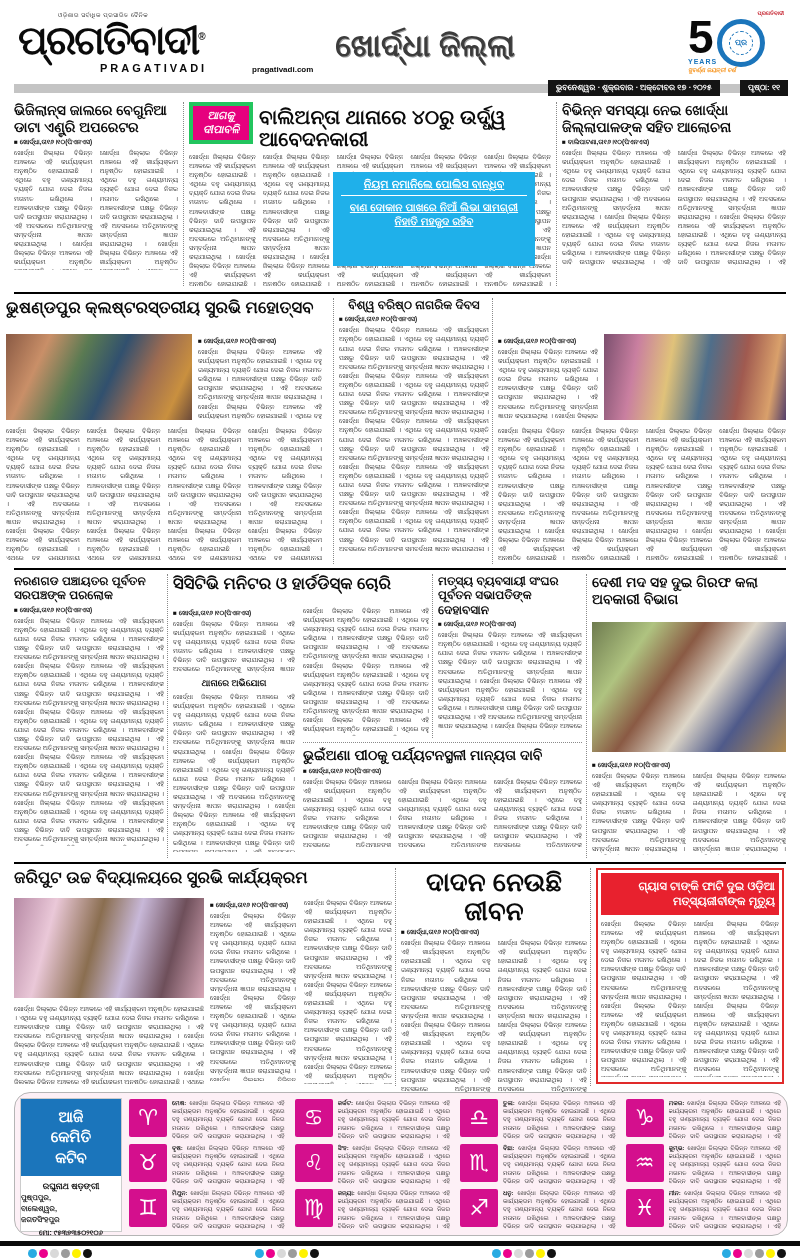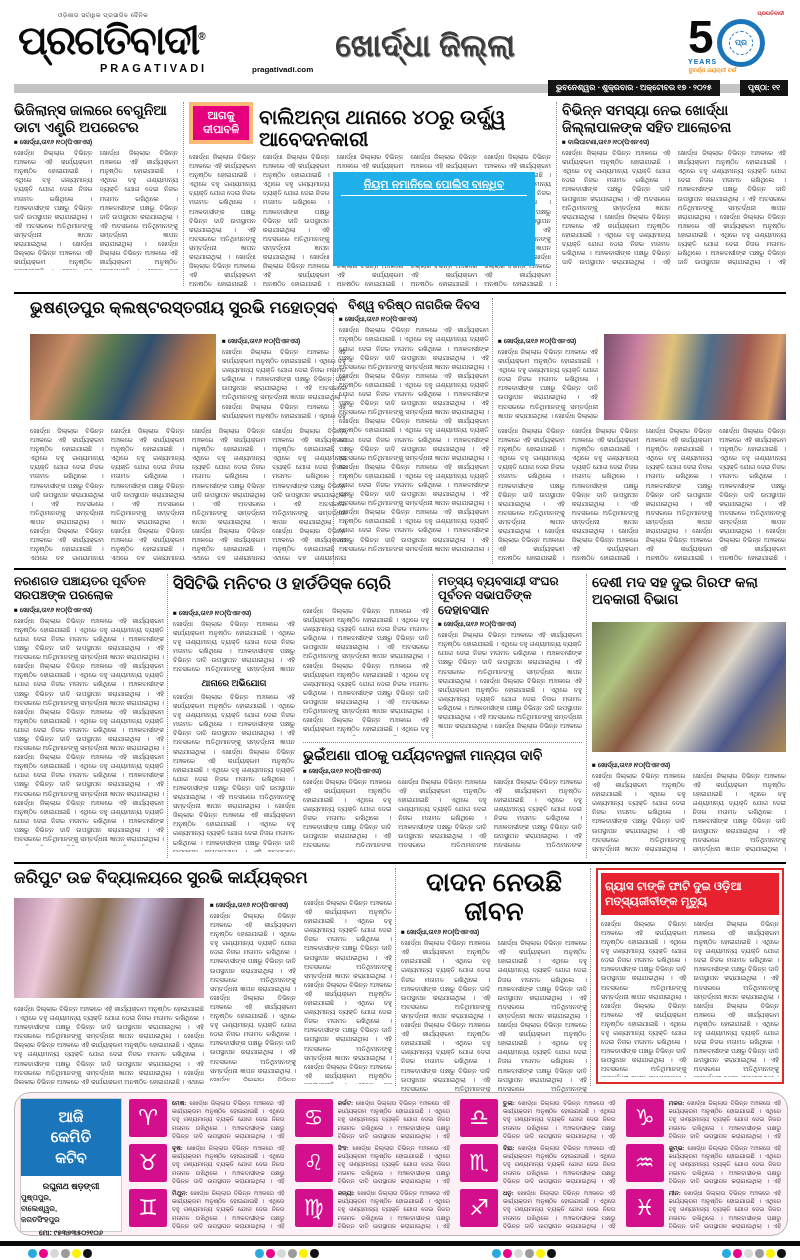--- a/index.html
+++ b/index.html
@@ -32,27 +32,27 @@
   .h-lg{font-size:16.5px;font-weight:900;color:#0a0a0a;line-height:1.15;}
   .h-md{font-size:14px;font-weight:900;color:#0a0a0a;line-height:1.18;}
   .h-sm{font-size:12px;font-weight:900;color:#0a0a0a;line-height:1.2;}
   .h-display{font-size:26px;font-weight:900;color:#0a0a0a;line-height:1.1;text-align:center;}
   .dateline{font-size:6.5px;font-weight:800;color:#111;margin:3px 0 2px 0;}
   .body{font-size:6.5px;line-height:1.4;text-align:justify;color:#1c1c1c;overflow:hidden;word-break:break-word;}
   .cols{display:flex;gap:7px;}
   .col{flex:1;overflow:hidden;}
   .subhead{font-size:9px;font-weight:900;text-align:center;color:#0a0a0a;margin:3px 0;}
   
-  .tagbox-outer{background:#fdba74;padding:4px;}
+  .tagbox-outer{background:#22c55e;padding:4px;font-style:italic;}
   .tagbox-inner{background:#e6007e;color:#fff;font-weight:900;font-size:11px;text-align:center;
                 padding:3px 2px;line-height:1.25;}
   .bluebox{background:#1fb0ea;color:#fff;text-align:center;padding:6px 8px;}
   .bluebox-title{font-size:11px;font-weight:900;border-bottom:1.5px solid #fff;padding-bottom:4px;margin-bottom:4px;}
   .bluebox-line{font-size:10.5px;font-weight:800;line-height:1.35;}
-  .redbox{background:#e8212e;color:#fff;text-align:left;font-size:11.5px;font-weight:900;
+  .redbox{background:#e8212e;color:#fff;text-align:right;font-size:11.5px;font-weight:900;
           line-height:1.3;padding:6px 4px;}
   .red-border{border:2px solid #e02a2a;}
   
   .photo{background:linear-gradient(115deg,#8a5a44,#c98f68 20%,#5a7a52 38%,#31506e 55%,#9c6b52 72%,#c9903f 88%,#6b4a3a);}
   .photo2{background:linear-gradient(100deg,#7b4f6e,#c97fa0 18%,#e0c27a 36%,#4f6e8a 55%,#a05a50 74%,#d9a06b 90%,#54406b);}
   .photo3{background:linear-gradient(125deg,#6e7b4f,#aFC380 22%,#8a5a44 40%,#ddd6c8 58%,#4f5a8a 76%,#b08a50);}
   .photo4{background:linear-gradient(105deg,#b78aa5,#eac8d8 20%,#8a6e50 42%,#c8b8d8 60%,#6e4f5a 80%,#d8a8b8);}
   
   .horo-panel{background:#fdf0f6;border:1px solid #b5b5b5;}
   .horo-head{background:#1b75bb;color:#fff;font-weight:900;font-size:15px;text-align:center;
@@ -126,36 +126,37 @@
     <div class="abs h-xl" style="left:70px;top:4px;width:292px;">ବାଲିଅନ୍ତା ଥାନାରେ ୪୦ରୁ ଉର୍ଦ୍ଧ୍ୱ ଆବେଦନକାରୀ</div>
     <div class="abs cols" style="left:0;top:50px;width:362px;height:134px;">
       <div class="col body">ଖୋର୍ଦ୍ଧା ଜିଲ୍ଲାର ବିଭିନ୍ନ ଅଞ୍ଚଳରେ ଏହି କାର୍ଯ୍ୟକ୍ରମ ଅନୁଷ୍ଠିତ ହୋଇଯାଇଛି । ଏଥିରେ ବହୁ ଗଣ୍ୟମାନ୍ୟ ବ୍ୟକ୍ତି ଯୋଗ ଦେଇ ନିଜର ମତାମତ ରଖିଥିଲେ । ଅଞ୍ଚଳବାସୀଙ୍କ ପକ୍ଷରୁ ବିଭିନ୍ନ ଦାବି ଉପସ୍ଥାପନ କରାଯାଇଥିଲା । ଏହି ଅବସରରେ ଅତିଥିମାନଙ୍କୁ ସମ୍ବର୍ଦ୍ଧନା ଜ୍ଞାପନ କରାଯାଇଥିଲା । ଖୋର୍ଦ୍ଧା ଜିଲ୍ଲାର ବିଭିନ୍ନ ଅଞ୍ଚଳରେ ଏହି କାର୍ଯ୍ୟକ୍ରମ ଅନୁଷ୍ଠିତ ହୋଇଯାଇଛି । ଏଥିରେ ବହୁ ଗଣ୍ୟମାନ୍ୟ ବ୍ୟକ୍ତି ଯୋଗ ଦେଇ ନିଜର ମତାମତ ରଖିଥିଲେ । ଅଞ୍ଚଳବାସୀଙ୍କ ପକ୍ଷରୁ ବିଭିନ୍ନ ଦାବି ଉପସ୍ଥାପନ କରାଯାଇଥିଲା । ଏହି ଅବସରରେ ଅତିଥିମାନଙ୍କୁ ସମ୍ବର୍ଦ୍ଧନା ଜ୍ଞାପନ କରାଯାଇଥିଲା । ଖୋର୍ଦ୍ଧା ଜିଲ୍ଲାର ବିଭିନ୍ନ ଅଞ୍ଚଳରେ ଏହି କାର୍ଯ୍ୟକ୍ରମ ଅନୁଷ୍ଠିତ ହୋଇଯାଇଛି । ଏଥିରେ ବହୁ ଗଣ୍ୟମାନ୍ୟ ବ୍ୟକ୍ତି ଯୋଗ ଦେଇ ନିଜର ମତାମତ ରଖିଥିଲେ । ଅଞ୍ଚଳବାସୀଙ୍କ ପକ୍ଷରୁ ବିଭିନ୍ନ ଦାବି ଉପସ୍ଥାପନ କରାଯାଇଥିଲା । ଏହି ଅବସରରେ ଅତିଥିମାନଙ୍କୁ ସମ୍ବର୍ଦ୍ଧନା ଜ୍ଞାପନ କରାଯାଇଥିଲା । </div>
       <div class="col body">ଖୋର୍ଦ୍ଧା ଜିଲ୍ଲାର ବିଭିନ୍ନ ଅଞ୍ଚଳରେ ଏହି କାର୍ଯ୍ୟକ୍ରମ ଅନୁଷ୍ଠିତ ହୋଇଯାଇଛି । ଏଥିରେ ବହୁ ଗଣ୍ୟମାନ୍ୟ ବ୍ୟକ୍ତି ଯୋଗ ଦେଇ ନିଜର ମତାମତ ରଖିଥିଲେ । ଅଞ୍ଚଳବାସୀଙ୍କ ପକ୍ଷରୁ ବିଭିନ୍ନ ଦାବି ଉପସ୍ଥାପନ କରାଯାଇଥିଲା । ଏହି ଅବସରରେ ଅତିଥିମାନଙ୍କୁ ସମ୍ବର୍ଦ୍ଧନା ଜ୍ଞାପନ କରାଯାଇଥିଲା । ଖୋର୍ଦ୍ଧା ଜିଲ୍ଲାର ବିଭିନ୍ନ ଅଞ୍ଚଳରେ ଏହି କାର୍ଯ୍ୟକ୍ରମ ଅନୁଷ୍ଠିତ ହୋଇଯାଇଛି । ଏଥିରେ ବହୁ ଗଣ୍ୟମାନ୍ୟ ବ୍ୟକ୍ତି ଯୋଗ ଦେଇ ନିଜର ମତାମତ ରଖିଥିଲେ । ଅଞ୍ଚଳବାସୀଙ୍କ ପକ୍ଷରୁ ବିଭିନ୍ନ ଦାବି ଉପସ୍ଥାପନ କରାଯାଇଥିଲା । ଏହି ଅବସରରେ ଅତିଥିମାନଙ୍କୁ ସମ୍ବର୍ଦ୍ଧନା ଜ୍ଞାପନ କରାଯାଇଥିଲା । ଖୋର୍ଦ୍ଧା ଜିଲ୍ଲାର ବିଭିନ୍ନ ଅଞ୍ଚଳରେ ଏହି କାର୍ଯ୍ୟକ୍ରମ ଅନୁଷ୍ଠିତ ହୋଇଯାଇଛି । ଏଥିରେ ବହୁ ଗଣ୍ୟମାନ୍ୟ ବ୍ୟକ୍ତି ଯୋଗ ଦେଇ ନିଜର ମତାମତ ରଖିଥିଲେ । ଅଞ୍ଚଳବାସୀଙ୍କ ପକ୍ଷରୁ ବିଭିନ୍ନ ଦାବି ଉପସ୍ଥାପନ କରାଯାଇଥିଲା । ଏହି ଅବସରରେ ଅତିଥିମାନଙ୍କୁ ସମ୍ବର୍ଦ୍ଧନା ଜ୍ଞାପନ କରାଯାଇଥିଲା । </div>
       <div class="col body">ଖୋର୍ଦ୍ଧା ଜିଲ୍ଲାର ବିଭିନ୍ନ ଅଞ୍ଚଳରେ ଏହି କାର୍ଯ୍ୟକ୍ରମ ଅନୁଷ୍ଠିତ ହୋଇଯାଇଛି । ଏଥିରେ ବହୁ ଗଣ୍ୟମାନ୍ୟ ବ୍ୟକ୍ତି ଯୋଗ ଦେଇ ନିଜର ମତାମତ ରଖିଥିଲେ । ଅଞ୍ଚଳବାସୀଙ୍କ ପକ୍ଷରୁ ବିଭିନ୍ନ ଦାବି ଉପସ୍ଥାପନ କରାଯାଇଥିଲା । ଏହି ଅବସରରେ ଅତିଥିମାନଙ୍କୁ ସମ୍ବର୍ଦ୍ଧନା ଜ୍ଞାପନ କରାଯାଇଥିଲା । ଖୋର୍ଦ୍ଧା ଜିଲ୍ଲାର ବିଭିନ୍ନ ଅଞ୍ଚଳରେ ଏହି କାର୍ଯ୍ୟକ୍ରମ ଅନୁଷ୍ଠିତ ହୋଇଯାଇଛି । ଏଥିରେ ବହୁ ଗଣ୍ୟମାନ୍ୟ ବ୍ୟକ୍ତି ଯୋଗ ଦେଇ ନିଜର ମତାମତ ରଖିଥିଲେ । ଅଞ୍ଚଳବାସୀଙ୍କ ପକ୍ଷରୁ ବିଭିନ୍ନ ଦାବି ଉପସ୍ଥାପନ କରାଯାଇଥିଲା । ଏହି ଅବସରରେ ଅତିଥିମାନଙ୍କୁ ସମ୍ବର୍ଦ୍ଧନା ଜ୍ଞାପନ କରାଯାଇଥିଲା । ଖୋର୍ଦ୍ଧା ଜିଲ୍ଲାର ବିଭିନ୍ନ ଅଞ୍ଚଳରେ ଏହି କାର୍ଯ୍ୟକ୍ରମ ଅନୁଷ୍ଠିତ ହୋଇଯାଇଛି । ଏଥିରେ ବହୁ ଗଣ୍ୟମାନ୍ୟ ବ୍ୟକ୍ତି ଯୋଗ ଦେଇ ନିଜର ମତାମତ ରଖିଥିଲେ । ଅଞ୍ଚଳବାସୀଙ୍କ ପକ୍ଷରୁ ବିଭିନ୍ନ ଦାବି ଉପସ୍ଥାପନ କରାଯାଇଥିଲା । ଏହି ଅବସରରେ ଅତିଥିମାନଙ୍କୁ ସମ୍ବର୍ଦ୍ଧନା ଜ୍ଞାପନ କରାଯାଇଥିଲା । </div>
       <div class="col body">ଖୋର୍ଦ୍ଧା ଜିଲ୍ଲାର ବିଭିନ୍ନ ଅଞ୍ଚଳରେ ଏହି କାର୍ଯ୍ୟକ୍ରମ ଅନୁଷ୍ଠିତ ହୋଇଯାଇଛି । ଏଥିରେ ବହୁ ଗଣ୍ୟମାନ୍ୟ ବ୍ୟକ୍ତି ଯୋଗ ଦେଇ ନିଜର ମତାମତ ରଖିଥିଲେ । ଅଞ୍ଚଳବାସୀଙ୍କ ପକ୍ଷରୁ ବିଭିନ୍ନ ଦାବି ଉପସ୍ଥାପନ କରାଯାଇଥିଲା । ଏହି ଅବସରରେ ଅତିଥିମାନଙ୍କୁ ସମ୍ବର୍ଦ୍ଧନା ଜ୍ଞାପନ କରାଯାଇଥିଲା । ଖୋର୍ଦ୍ଧା ଜିଲ୍ଲାର ବିଭିନ୍ନ ଅଞ୍ଚଳରେ ଏହି କାର୍ଯ୍ୟକ୍ରମ ଅନୁଷ୍ଠିତ ହୋଇଯାଇଛି । ଏଥିରେ ବହୁ ଗଣ୍ୟମାନ୍ୟ ବ୍ୟକ୍ତି ଯୋଗ ଦେଇ ନିଜର ମତାମତ ରଖିଥିଲେ । ଅଞ୍ଚଳବାସୀଙ୍କ ପକ୍ଷରୁ ବିଭିନ୍ନ ଦାବି ଉପସ୍ଥାପନ କରାଯାଇଥିଲା । ଏହି ଅବସରରେ ଅତିଥିମାନଙ୍କୁ ସମ୍ବର୍ଦ୍ଧନା ଜ୍ଞାପନ କରାଯାଇଥିଲା । ଖୋର୍ଦ୍ଧା ଜିଲ୍ଲାର ବିଭିନ୍ନ ଅଞ୍ଚଳରେ ଏହି କାର୍ଯ୍ୟକ୍ରମ ଅନୁଷ୍ଠିତ ହୋଇଯାଇଛି । ଏଥିରେ ବହୁ ଗଣ୍ୟମାନ୍ୟ ବ୍ୟକ୍ତି ଯୋଗ ଦେଇ ନିଜର ମତାମତ ରଖିଥିଲେ । ଅଞ୍ଚଳବାସୀଙ୍କ ପକ୍ଷରୁ ବିଭିନ୍ନ ଦାବି ଉପସ୍ଥାପନ କରାଯାଇଥିଲା । ଏହି ଅବସରରେ ଅତିଥିମାନଙ୍କୁ ସମ୍ବର୍ଦ୍ଧନା ଜ୍ଞାପନ କରାଯାଇଥିଲା । </div>
       <div class="col body">ଖୋର୍ଦ୍ଧା ଜିଲ୍ଲାର ବିଭିନ୍ନ ଅଞ୍ଚଳରେ ଏହି କାର୍ଯ୍ୟକ୍ରମ ଅନୁଷ୍ଠିତ ହୋଇଯାଇଛି । ଏଥିରେ ବହୁ ଗଣ୍ୟମାନ୍ୟ ବ୍ୟକ୍ତି ଯୋଗ ଦେଇ ନିଜର ମତାମତ ରଖିଥିଲେ । ଅଞ୍ଚଳବାସୀଙ୍କ ପକ୍ଷରୁ ବିଭିନ୍ନ ଦାବି ଉପସ୍ଥାପନ କରାଯାଇଥିଲା । ଏହି ଅବସରରେ ଅତିଥିମାନଙ୍କୁ ସମ୍ବର୍ଦ୍ଧନା ଜ୍ଞାପନ କରାଯାଇଥିଲା । ଖୋର୍ଦ୍ଧା ଜିଲ୍ଲାର ବିଭିନ୍ନ ଅଞ୍ଚଳରେ ଏହି କାର୍ଯ୍ୟକ୍ରମ ଅନୁଷ୍ଠିତ ହୋଇଯାଇଛି । ଏଥିରେ ବହୁ ଗଣ୍ୟମାନ୍ୟ ବ୍ୟକ୍ତି ଯୋଗ ଦେଇ ନିଜର ମତାମତ ରଖିଥିଲେ । ଅଞ୍ଚଳବାସୀଙ୍କ ପକ୍ଷରୁ ବିଭିନ୍ନ ଦାବି ଉପସ୍ଥାପନ କରାଯାଇଥିଲା । ଏହି ଅବସରରେ ଅତିଥିମାନଙ୍କୁ ସମ୍ବର୍ଦ୍ଧନା ଜ୍ଞାପନ କରାଯାଇଥିଲା । ଖୋର୍ଦ୍ଧା ଜିଲ୍ଲାର ବିଭିନ୍ନ ଅଞ୍ଚଳରେ ଏହି କାର୍ଯ୍ୟକ୍ରମ ଅନୁଷ୍ଠିତ ହୋଇଯାଇଛି । ଏଥିରେ ବହୁ ଗଣ୍ୟମାନ୍ୟ ବ୍ୟକ୍ତି ଯୋଗ ଦେଇ ନିଜର ମତାମତ ରଖିଥିଲେ । ଅଞ୍ଚଳବାସୀଙ୍କ ପକ୍ଷରୁ ବିଭିନ୍ନ ଦାବି ଉପସ୍ଥାପନ କରାଯାଇଥିଲା । ଏହି ଅବସରରେ ଅତିଥିମାନଙ୍କୁ ସମ୍ବର୍ଦ୍ଧନା ଜ୍ଞାପନ କରାଯାଇଥିଲା । </div>
     </div>
     <div class="abs bluebox" style="left:144px;top:70px;width:186px;height:82px;text-decoration:underline;">
       <div class="bluebox-title">ନିୟମ ନମାନିଲେ ପୋଲିସ ବାନ୍ଧିବ</div>
+      <div class="bluebox-line">ବାଣ ଦୋକାନ ପାଖରେ ନିଆଁ ଲିଭା ସାମଗ୍ରୀ ନିହାତି ମହଜୁଦ ରହିବ</div>
     </div>
   </div>
   <div class="abs vdiv" style="left:556px;top:102px;height:184px;"></div>
 
   <div class="abs" style="left:562px;top:102px;width:224px;height:184px;">
     <div class="h-md">ବିଭିନ୍ନ ସମସ୍ୟା ନେଇ ଖୋର୍ଦ୍ଧା ଜିଲ୍ଲାପାଳଙ୍କ ସହିତ ଆଲୋଚନା</div>
     <div class="dateline">■ ବାଲିପାଟଣା,ତା୧୬।୧୦(ପିଏନଏସ)</div>
     <div class="cols" style="height:118px;">
       <div class="col body">ଖୋର୍ଦ୍ଧା ଜିଲ୍ଲାର ବିଭିନ୍ନ ଅଞ୍ଚଳରେ ଏହି କାର୍ଯ୍ୟକ୍ରମ ଅନୁଷ୍ଠିତ ହୋଇଯାଇଛି । ଏଥିରେ ବହୁ ଗଣ୍ୟମାନ୍ୟ ବ୍ୟକ୍ତି ଯୋଗ ଦେଇ ନିଜର ମତାମତ ରଖିଥିଲେ । ଅଞ୍ଚଳବାସୀଙ୍କ ପକ୍ଷରୁ ବିଭିନ୍ନ ଦାବି ଉପସ୍ଥାପନ କରାଯାଇଥିଲା । ଏହି ଅବସରରେ ଅତିଥିମାନଙ୍କୁ ସମ୍ବର୍ଦ୍ଧନା ଜ୍ଞାପନ କରାଯାଇଥିଲା । ଖୋର୍ଦ୍ଧା ଜିଲ୍ଲାର ବିଭିନ୍ନ ଅଞ୍ଚଳରେ ଏହି କାର୍ଯ୍ୟକ୍ରମ ଅନୁଷ୍ଠିତ ହୋଇଯାଇଛି । ଏଥିରେ ବହୁ ଗଣ୍ୟମାନ୍ୟ ବ୍ୟକ୍ତି ଯୋଗ ଦେଇ ନିଜର ମତାମତ ରଖିଥିଲେ । ଅଞ୍ଚଳବାସୀଙ୍କ ପକ୍ଷରୁ ବିଭିନ୍ନ ଦାବି ଉପସ୍ଥାପନ କରାଯାଇଥିଲା । ଏହି ଅବସରରେ ଅତିଥିମାନଙ୍କୁ ସମ୍ବର୍ଦ୍ଧନା ଜ୍ଞାପନ କରାଯାଇଥିଲା । ଖୋର୍ଦ୍ଧା ଜିଲ୍ଲାର ବିଭିନ୍ନ ଅଞ୍ଚଳରେ ଏହି କାର୍ଯ୍ୟକ୍ରମ ଅନୁଷ୍ଠିତ ହୋଇଯାଇଛି । ଏଥିରେ ବହୁ ଗଣ୍ୟମାନ୍ୟ ବ୍ୟକ୍ତି ଯୋଗ ଦେଇ ନିଜର ମତାମତ ରଖିଥିଲେ । ଅଞ୍ଚଳବାସୀଙ୍କ ପକ୍ଷରୁ ବିଭିନ୍ନ ଦାବି ଉପସ୍ଥାପନ କରାଯାଇଥିଲା । ଏହି ଅବସରରେ ଅତିଥିମାନଙ୍କୁ ସମ୍ବର୍ଦ୍ଧନା ଜ୍ଞାପନ କରାଯାଇଥିଲା । </div>
       <div class="col body">ଖୋର୍ଦ୍ଧା ଜିଲ୍ଲାର ବିଭିନ୍ନ ଅଞ୍ଚଳରେ ଏହି କାର୍ଯ୍ୟକ୍ରମ ଅନୁଷ୍ଠିତ ହୋଇଯାଇଛି । ଏଥିରେ ବହୁ ଗଣ୍ୟମାନ୍ୟ ବ୍ୟକ୍ତି ଯୋଗ ଦେଇ ନିଜର ମତାମତ ରଖିଥିଲେ । ଅଞ୍ଚଳବାସୀଙ୍କ ପକ୍ଷରୁ ବିଭିନ୍ନ ଦାବି ଉପସ୍ଥାପନ କରାଯାଇଥିଲା । ଏହି ଅବସରରେ ଅତିଥିମାନଙ୍କୁ ସମ୍ବର୍ଦ୍ଧନା ଜ୍ଞାପନ କରାଯାଇଥିଲା । ଖୋର୍ଦ୍ଧା ଜିଲ୍ଲାର ବିଭିନ୍ନ ଅଞ୍ଚଳରେ ଏହି କାର୍ଯ୍ୟକ୍ରମ ଅନୁଷ୍ଠିତ ହୋଇଯାଇଛି । ଏଥିରେ ବହୁ ଗଣ୍ୟମାନ୍ୟ ବ୍ୟକ୍ତି ଯୋଗ ଦେଇ ନିଜର ମତାମତ ରଖିଥିଲେ । ଅଞ୍ଚଳବାସୀଙ୍କ ପକ୍ଷରୁ ବିଭିନ୍ନ ଦାବି ଉପସ୍ଥାପନ କରାଯାଇଥିଲା । ଏହି ଅବସରରେ ଅତିଥିମାନଙ୍କୁ ସମ୍ବର୍ଦ୍ଧନା ଜ୍ଞାପନ କରାଯାଇଥିଲା । ଖୋର୍ଦ୍ଧା ଜିଲ୍ଲାର ବିଭିନ୍ନ ଅଞ୍ଚଳରେ ଏହି କାର୍ଯ୍ୟକ୍ରମ ଅନୁଷ୍ଠିତ ହୋଇଯାଇଛି । ଏଥିରେ ବହୁ ଗଣ୍ୟମାନ୍ୟ ବ୍ୟକ୍ତି ଯୋଗ ଦେଇ ନିଜର ମତାମତ ରଖିଥିଲେ । ଅଞ୍ଚଳବାସୀଙ୍କ ପକ୍ଷରୁ ବିଭିନ୍ନ ଦାବି ଉପସ୍ଥାପନ କରାଯାଇଥିଲା । ଏହି ଅବସରରେ ଅତିଥିମାନଙ୍କୁ ସମ୍ବର୍ଦ୍ଧନା ଜ୍ଞାପନ କରାଯାଇଥିଲା । </div>
     </div>
   </div>
 
   <div class="abs hrule" style="left:14px;top:292px;width:772px;"></div>
 
-  <div class="abs" style="left:30px;top:298px;width:316px;height:266px;">
+  <div class="abs" style="left:6px;top:298px;width:316px;height:266px;">
     <div class="h-lg">ଭୁଷଣ୍ଡପୁର କ୍ଲଷ୍ଟରସ୍ତରୀୟ ସୁରଭି ମହୋତ୍ସବ</div>
     <div class="abs photo" style="left:0;top:36px;width:186px;height:86px;"></div>
     <div class="abs" style="left:192px;top:36px;width:124px;height:86px;">
       <div class="dateline">■ ଖୋର୍ଦ୍ଧା,ତା୧୬।୧୦(ପିଏନଏସ)</div>
       <div class="body" style="height:72px;">ଖୋର୍ଦ୍ଧା ଜିଲ୍ଲାର ବିଭିନ୍ନ ଅଞ୍ଚଳରେ ଏହି କାର୍ଯ୍ୟକ୍ରମ ଅନୁଷ୍ଠିତ ହୋଇଯାଇଛି । ଏଥିରେ ବହୁ ଗଣ୍ୟମାନ୍ୟ ବ୍ୟକ୍ତି ଯୋଗ ଦେଇ ନିଜର ମତାମତ ରଖିଥିଲେ । ଅଞ୍ଚଳବାସୀଙ୍କ ପକ୍ଷରୁ ବିଭିନ୍ନ ଦାବି ଉପସ୍ଥାପନ କରାଯାଇଥିଲା । ଏହି ଅବସରରେ ଅତିଥିମାନଙ୍କୁ ସମ୍ବର୍ଦ୍ଧନା ଜ୍ଞାପନ କରାଯାଇଥିଲା । ଖୋର୍ଦ୍ଧା ଜିଲ୍ଲାର ବିଭିନ୍ନ ଅଞ୍ଚଳରେ ଏହି କାର୍ଯ୍ୟକ୍ରମ ଅନୁଷ୍ଠିତ ହୋଇଯାଇଛି । ଏଥିରେ ବହୁ ଗଣ୍ୟମାନ୍ୟ ବ୍ୟକ୍ତି ଯୋଗ ଦେଇ ନିଜର ମତାମତ ରଖିଥିଲେ । ଅଞ୍ଚଳବାସୀଙ୍କ ପକ୍ଷରୁ ବିଭିନ୍ନ ଦାବି ଉପସ୍ଥାପନ କରାଯାଇଥିଲା । ଏହି ଅବସରରେ ଅତିଥିମାନଙ୍କୁ ସମ୍ବର୍ଦ୍ଧନା ଜ୍ଞାପନ କରାଯାଇଥିଲା । </div>
     </div>
     <div class="abs cols" style="left:0;top:128px;width:316px;height:134px;">
       <div class="col body">ଖୋର୍ଦ୍ଧା ଜିଲ୍ଲାର ବିଭିନ୍ନ ଅଞ୍ଚଳରେ ଏହି କାର୍ଯ୍ୟକ୍ରମ ଅନୁଷ୍ଠିତ ହୋଇଯାଇଛି । ଏଥିରେ ବହୁ ଗଣ୍ୟମାନ୍ୟ ବ୍ୟକ୍ତି ଯୋଗ ଦେଇ ନିଜର ମତାମତ ରଖିଥିଲେ । ଅଞ୍ଚଳବାସୀଙ୍କ ପକ୍ଷରୁ ବିଭିନ୍ନ ଦାବି ଉପସ୍ଥାପନ କରାଯାଇଥିଲା । ଏହି ଅବସରରେ ଅତିଥିମାନଙ୍କୁ ସମ୍ବର୍ଦ୍ଧନା ଜ୍ଞାପନ କରାଯାଇଥିଲା । ଖୋର୍ଦ୍ଧା ଜିଲ୍ଲାର ବିଭିନ୍ନ ଅଞ୍ଚଳରେ ଏହି କାର୍ଯ୍ୟକ୍ରମ ଅନୁଷ୍ଠିତ ହୋଇଯାଇଛି । ଏଥିରେ ବହୁ ଗଣ୍ୟମାନ୍ୟ ବ୍ୟକ୍ତି ଯୋଗ ଦେଇ ନିଜର ମତାମତ ରଖିଥିଲେ । ଅଞ୍ଚଳବାସୀଙ୍କ ପକ୍ଷରୁ ବିଭିନ୍ନ ଦାବି ଉପସ୍ଥାପନ କରାଯାଇଥିଲା । ଏହି ଅବସରରେ ଅତିଥିମାନଙ୍କୁ ସମ୍ବର୍ଦ୍ଧନା ଜ୍ଞାପନ କରାଯାଇଥିଲା । ଖୋର୍ଦ୍ଧା ଜିଲ୍ଲାର ବିଭିନ୍ନ ଅଞ୍ଚଳରେ ଏହି କାର୍ଯ୍ୟକ୍ରମ ଅନୁଷ୍ଠିତ ହୋଇଯାଇଛି । ଏଥିରେ ବହୁ ଗଣ୍ୟମାନ୍ୟ ବ୍ୟକ୍ତି ଯୋଗ ଦେଇ ନିଜର ମତାମତ ରଖିଥିଲେ । ଅଞ୍ଚଳବାସୀଙ୍କ ପକ୍ଷରୁ ବିଭିନ୍ନ ଦାବି ଉପସ୍ଥାପନ କରାଯାଇଥିଲା । ଏହି ଅବସରରେ ଅତିଥିମାନଙ୍କୁ ସମ୍ବର୍ଦ୍ଧନା ଜ୍ଞାପନ କରାଯାଇଥିଲା । </div>
       <div class="col body">ଖୋର୍ଦ୍ଧା ଜିଲ୍ଲାର ବିଭିନ୍ନ ଅଞ୍ଚଳରେ ଏହି କାର୍ଯ୍ୟକ୍ରମ ଅନୁଷ୍ଠିତ ହୋଇଯାଇଛି । ଏଥିରେ ବହୁ ଗଣ୍ୟମାନ୍ୟ ବ୍ୟକ୍ତି ଯୋଗ ଦେଇ ନିଜର ମତାମତ ରଖିଥିଲେ । ଅଞ୍ଚଳବାସୀଙ୍କ ପକ୍ଷରୁ ବିଭିନ୍ନ ଦାବି ଉପସ୍ଥାପନ କରାଯାଇଥିଲା । ଏହି ଅବସରରେ ଅତିଥିମାନଙ୍କୁ ସମ୍ବର୍ଦ୍ଧନା ଜ୍ଞାପନ କରାଯାଇଥିଲା । ଖୋର୍ଦ୍ଧା ଜିଲ୍ଲାର ବିଭିନ୍ନ ଅଞ୍ଚଳରେ ଏହି କାର୍ଯ୍ୟକ୍ରମ ଅନୁଷ୍ଠିତ ହୋଇଯାଇଛି । ଏଥିରେ ବହୁ ଗଣ୍ୟମାନ୍ୟ ବ୍ୟକ୍ତି ଯୋଗ ଦେଇ ନିଜର ମତାମତ ରଖିଥିଲେ । ଅଞ୍ଚଳବାସୀଙ୍କ ପକ୍ଷରୁ ବିଭିନ୍ନ ଦାବି ଉପସ୍ଥାପନ କରାଯାଇଥିଲା । ଏହି ଅବସରରେ ଅତିଥିମାନଙ୍କୁ ସମ୍ବର୍ଦ୍ଧନା ଜ୍ଞାପନ କରାଯାଇଥିଲା । ଖୋର୍ଦ୍ଧା ଜିଲ୍ଲାର ବିଭିନ୍ନ ଅଞ୍ଚଳରେ ଏହି କାର୍ଯ୍ୟକ୍ରମ ଅନୁଷ୍ଠିତ ହୋଇଯାଇଛି । ଏଥିରେ ବହୁ ଗଣ୍ୟମାନ୍ୟ ବ୍ୟକ୍ତି ଯୋଗ ଦେଇ ନିଜର ମତାମତ ରଖିଥିଲେ । ଅଞ୍ଚଳବାସୀଙ୍କ ପକ୍ଷରୁ ବିଭିନ୍ନ ଦାବି ଉପସ୍ଥାପନ କରାଯାଇଥିଲା । ଏହି ଅବସରରେ ଅତିଥିମାନଙ୍କୁ ସମ୍ବର୍ଦ୍ଧନା ଜ୍ଞାପନ କରାଯାଇଥିଲା । </div>
       <div class="col body">ଖୋର୍ଦ୍ଧା ଜିଲ୍ଲାର ବିଭିନ୍ନ ଅଞ୍ଚଳରେ ଏହି କାର୍ଯ୍ୟକ୍ରମ ଅନୁଷ୍ଠିତ ହୋଇଯାଇଛି । ଏଥିରେ ବହୁ ଗଣ୍ୟମାନ୍ୟ ବ୍ୟକ୍ତି ଯୋଗ ଦେଇ ନିଜର ମତାମତ ରଖିଥିଲେ । ଅଞ୍ଚଳବାସୀଙ୍କ ପକ୍ଷରୁ ବିଭିନ୍ନ ଦାବି ଉପସ୍ଥାପନ କରାଯାଇଥିଲା । ଏହି ଅବସରରେ ଅତିଥିମାନଙ୍କୁ ସମ୍ବର୍ଦ୍ଧନା ଜ୍ଞାପନ କରାଯାଇଥିଲା । ଖୋର୍ଦ୍ଧା ଜିଲ୍ଲାର ବିଭିନ୍ନ ଅଞ୍ଚଳରେ ଏହି କାର୍ଯ୍ୟକ୍ରମ ଅନୁଷ୍ଠିତ ହୋଇଯାଇଛି । ଏଥିରେ ବହୁ ଗଣ୍ୟମାନ୍ୟ ବ୍ୟକ୍ତି ଯୋଗ ଦେଇ ନିଜର ମତାମତ ରଖିଥିଲେ । ଅଞ୍ଚଳବାସୀଙ୍କ ପକ୍ଷରୁ ବିଭିନ୍ନ ଦାବି ଉପସ୍ଥାପନ କରାଯାଇଥିଲା । ଏହି ଅବସରରେ ଅତିଥିମାନଙ୍କୁ ସମ୍ବର୍ଦ୍ଧନା ଜ୍ଞାପନ କରାଯାଇଥିଲା । ଖୋର୍ଦ୍ଧା ଜିଲ୍ଲାର ବିଭିନ୍ନ ଅଞ୍ଚଳରେ ଏହି କାର୍ଯ୍ୟକ୍ରମ ଅନୁଷ୍ଠିତ ହୋଇଯାଇଛି । ଏଥିରେ ବହୁ ଗଣ୍ୟମାନ୍ୟ ବ୍ୟକ୍ତି ଯୋଗ ଦେଇ ନିଜର ମତାମତ ରଖିଥିଲେ । ଅଞ୍ଚଳବାସୀଙ୍କ ପକ୍ଷରୁ ବିଭିନ୍ନ ଦାବି ଉପସ୍ଥାପନ କରାଯାଇଥିଲା । ଏହି ଅବସରରେ ଅତିଥିମାନଙ୍କୁ ସମ୍ବର୍ଦ୍ଧନା ଜ୍ଞାପନ କରାଯାଇଥିଲା । </div>

